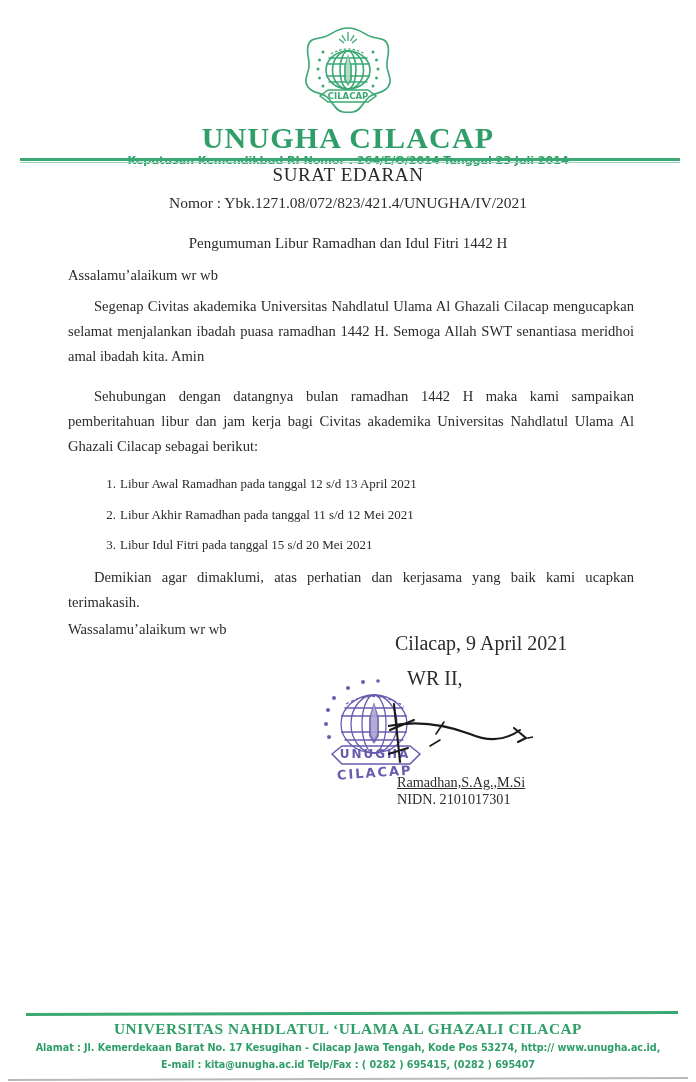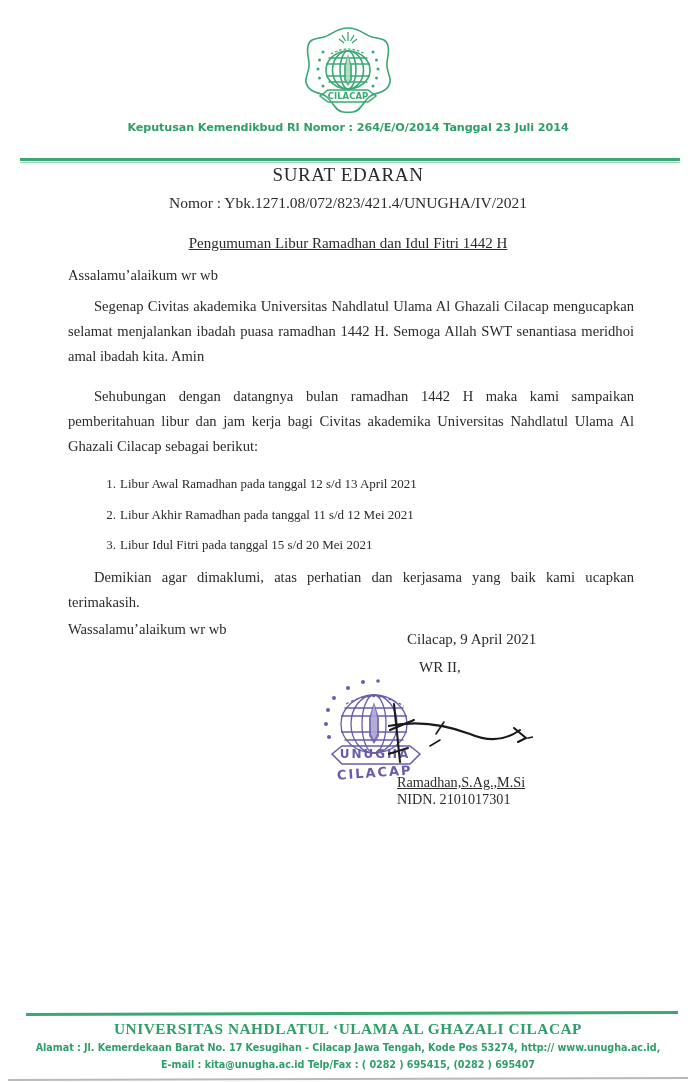--- a/index.html
+++ b/index.html
@@ -77,21 +77,20 @@
     line-height: 1.18;
   }
   .doc-number {
     font-size: 15.5px;
     line-height: 1.35;
     margin-top: 7px;
   }
   .doc-subject {
     font-size: 15px;
     margin-top: 21px;
-    text-decoration: underline;
   }
 
   
   .body-wrap {
     position: absolute;
     top: 266px;
     left: 68px;
     width: 566px;
   }
   .salutation {
@@ -136,23 +135,23 @@
   .closing-salam {
     font-size: 14.6px;
     line-height: 1.72;
     margin-top: 2px;
   }
 
   
   .sign-block {
     position: absolute;
     top: 628px;
-    left: 407px;
+    left: 395px;
     width: 250px;
-    font-size: 15px;
+    font-size: 20px;
     line-height: 1.5;
   }
   .sign-city { white-space: nowrap; }
   .sign-role { margin-top: 5px; margin-left: 12px; }
 
   .stamp {
     position: absolute;
     top: 674px;
     left: 318px;
     width: 125px;
@@ -267,20 +266,21 @@
         <circle cx="80" cy="45" r="1.5"></circle>
           <circle cx="78.5" cy="54" r="1.5"></circle>
         <circle cx="75" cy="62" r="1.5"></circle>
       </g>
 
       <path d="M22 72 L30 66 L70 66 L78 72 L70 78 L30 78 Z" fill="none" stroke="#3aa873" stroke-width="1.5"></path>
       <text x="50" y="75" text-anchor="middle" font-family="DejaVu Sans, sans-serif" font-size="8.5" font-weight="bold" fill="#3aa873">CILACAP</text>
     </svg>
   </div>
 
+  <div class="org-name">UNUGHA CILACAP</div>
   <div class="org-decree">Keputusan Kemendikbud RI Nomor : 264/E/O/2014 Tanggal 23 Juli 2014</div>
 </div>
 
 <div class="rule-top"></div>
 
 <div class="doc-title-block">
   <div class="doc-title">SURAT EDARAN</div>
   <div class="doc-number">Nomor : Ybk.1271.08/072/823/421.4/UNUGHA/IV/2021</div>
   <div class="doc-subject">Pengumuman Libur Ramadhan dan Idul Fitri 1442 H</div>
 </div>

